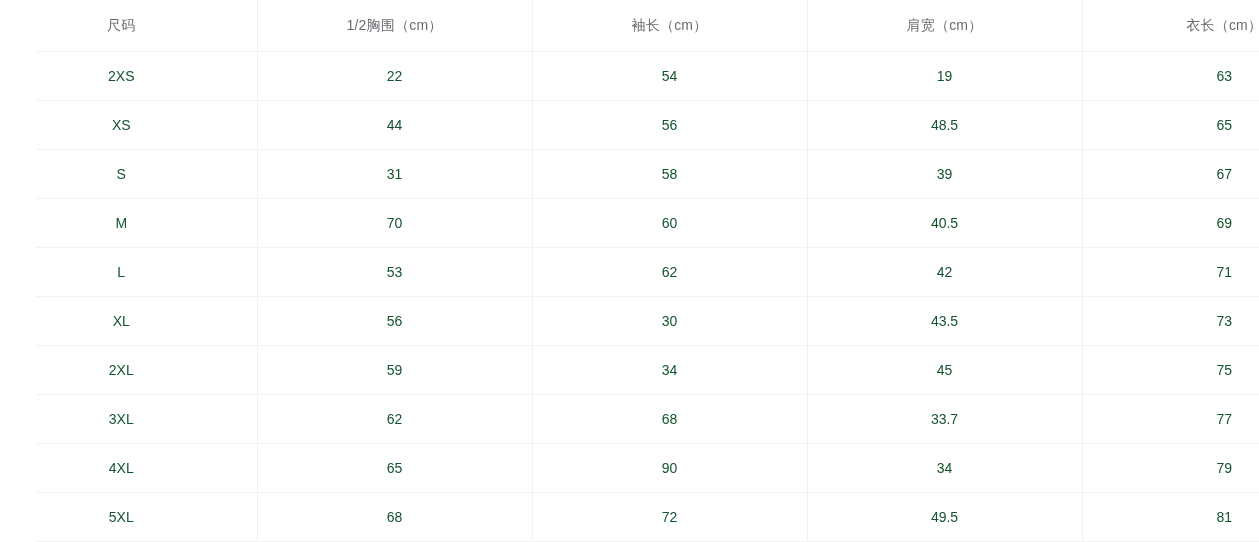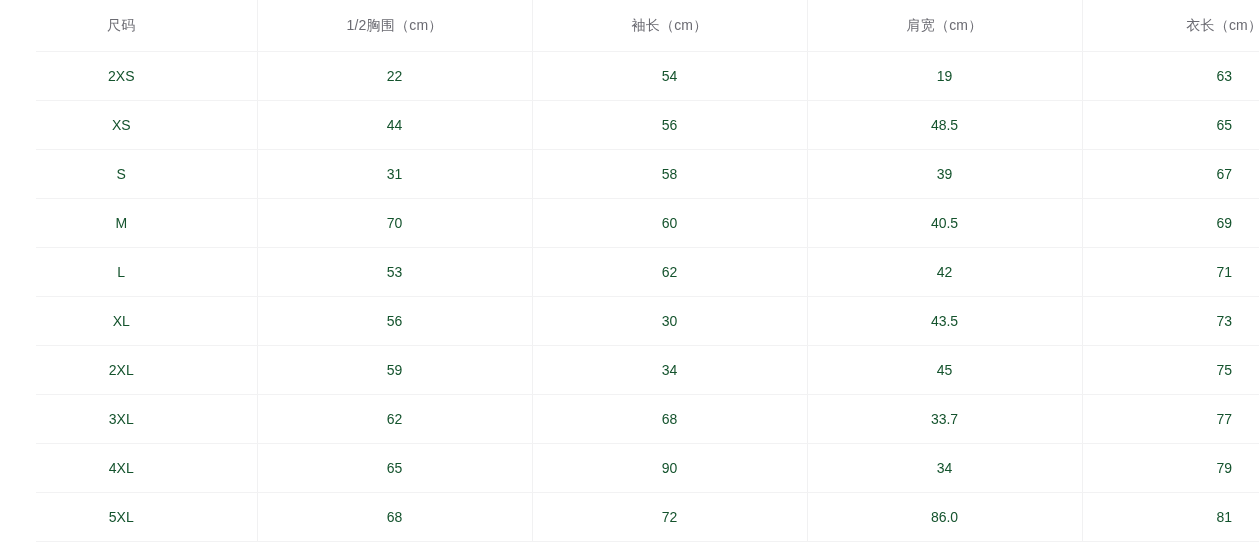--- a/index.html
+++ b/index.html
@@ -155,18 +155,18 @@
         <td class="col-size">4XL</td>
         <td>65</td>
         <td>90</td>
         <td>34</td>
         <td>79</td>
       </tr>
       <tr>
         <td class="col-size">5XL</td>
         <td>68</td>
         <td>72</td>
-        <td>86.0</td>
+        <td>49.5</td>
         <td>81</td>
       </tr>
     </tbody>
   </table>
 </div>
 
 </body></html>

